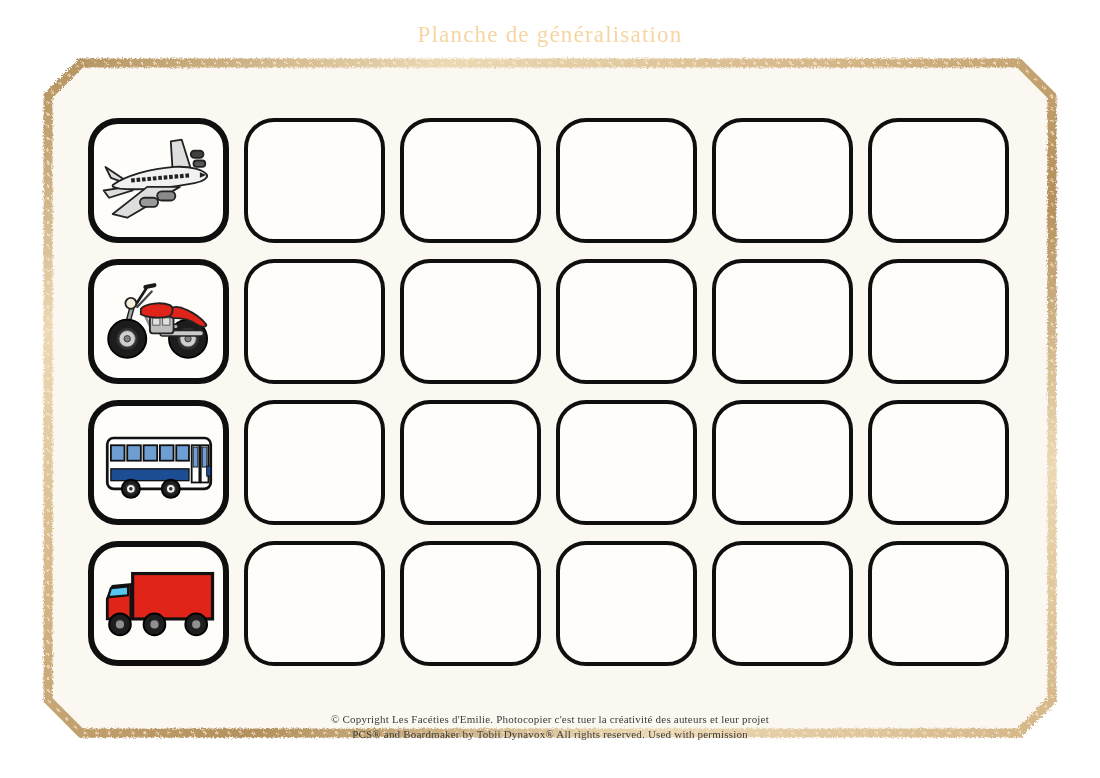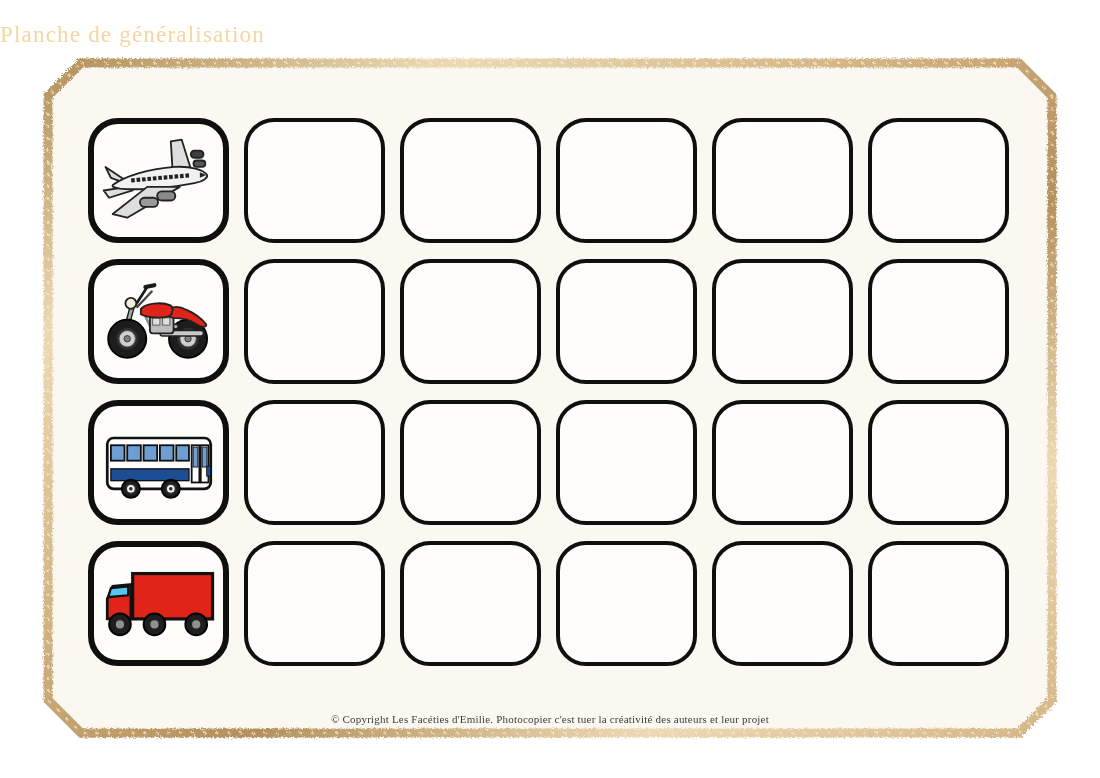--- a/index.html
+++ b/index.html
@@ -6,20 +6,21 @@
   body {
     width: 1100px; height: 778px;
     background: #ffffff;
     position: relative;
     overflow: hidden;
     font-family: "Liberation Serif", serif;
   }
   .page-title {
     position: absolute;
     top: 22px; left: 0; width: 100%;
+    text-align: center;
     font-size: 23px;
     font-weight: 400;
     letter-spacing: 1.2px;
     color: var(--title-gold, #f7d5a2);
   }
   .board-bg {
     position: absolute;
     left: 47px; top: 62px;
     width: 1006px; height: 672px;
     background: var(--board-bg, #fbf8f2);
@@ -212,13 +213,14 @@
 </div>
     <div class="cell"></div>
     <div class="cell"></div>
     <div class="cell"></div>
     <div class="cell"></div>
     <div class="cell"></div>
   </div>
 
 <div class="copyright">
   <div>© Copyright Les Facéties d'Emilie. Photocopier c'est tuer la créativité des auteurs et leur projet</div>
+  <div>PCS® and Boardmaker by Tobii Dynavox® All rights reserved. Used with permission</div>
 </div>
 
 </body></html>

